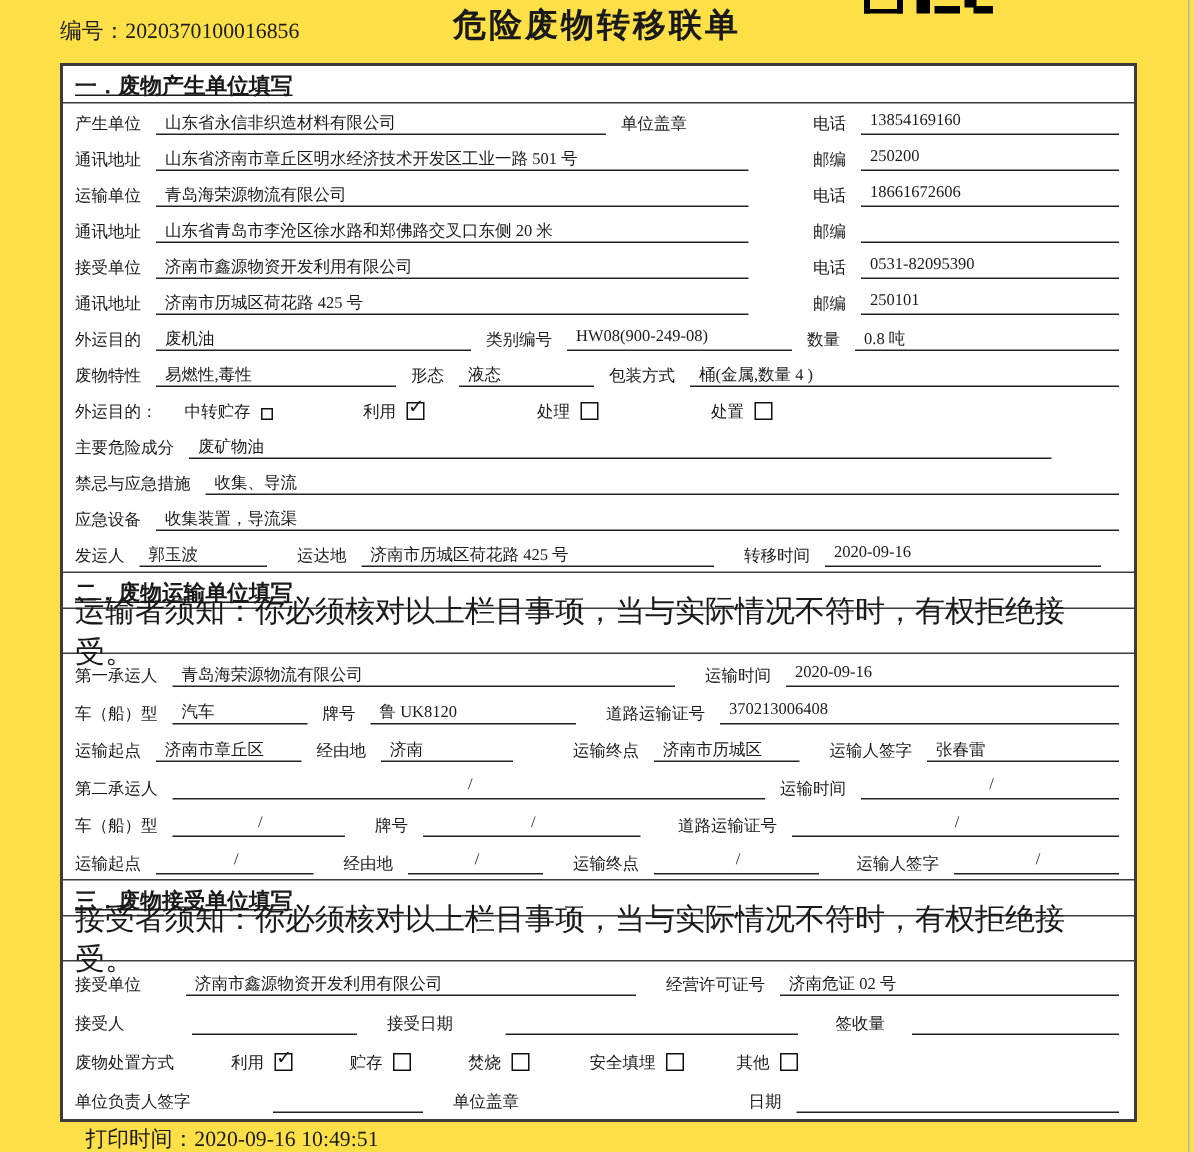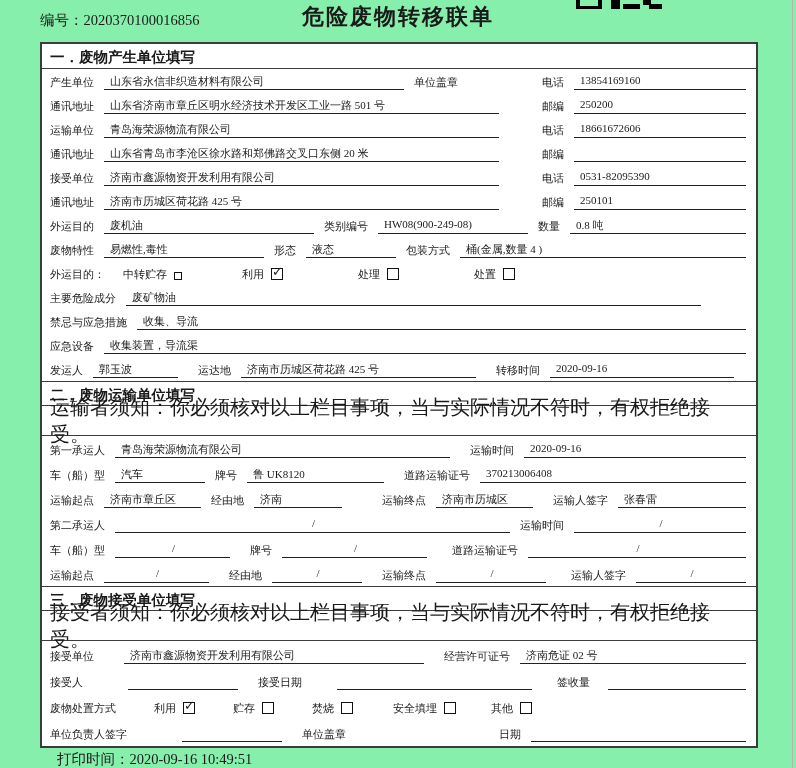--- a/index.html
+++ b/index.html
@@ -1,18 +1,18 @@
 <!DOCTYPE html>
 <html><head>
 <meta charset="utf-8">
 <style>
   * { margin:0; padding:0; box-sizing:border-box; }
   html,body { background:#e9e9e9; }
   .page {
-    position:relative; width:796px; height:768px; background:#86efac;
+    position:relative; width:796px; height:768px; background:#fde047;
     font-family:"Liberation Serif","DejaVu Serif",serif; color:#1a1a1a;
     overflow:hidden;
   }
   .edge { position:absolute; right:3px; top:0; bottom:0; width:1px; background:#b5b5b5; }
 
   
   .docnum { position:absolute; left:40px; top:11px; font-size:14.5px; white-space:nowrap; }
   .title  { position:absolute; left:0; right:0; top:2px; text-align:center;
             font-size:22px; font-weight:bold; letter-spacing:2px; }
   .qr { position:absolute; left:576px; top:0; height:10px; }
@@ -21,21 +21,21 @@
             border-left:4px solid #000; border-right:4px solid #000; border-bottom:3px solid #000; }
   .qr .q2 { left:35px; top:0; width:9px;  height:9px; }
   .qr .q3 { left:47px; top:4px; width:17px; height:5px; }
   .qr .q4 { left:67px; top:0;   width:8px;  height:5px; }
   .qr .q5 { left:73px; top:4px; width:13px; height:5px; }
 
   
   .form { position:absolute; left:40px; top:42px; width:718px; height:706px;
           border:2px solid #3c3c3c; background:#fff; }
   .sec { height:25px; font-size:14.5px; font-weight:bold; padding:4px 8px 0;
-         border-bottom:1px solid #3c3c3c; }
+         border-bottom:1px solid #3c3c3c;text-decoration:underline; }
   .bt  { border-top:1px solid #3c3c3c; }
   .notice { height:30px; display:flex; align-items:center; padding:0 8px;
             border-bottom:1px solid #3c3c3c; font-size:20px; }
 
   .row { display:flex; align-items:flex-end; padding:0 10px 3px 8px; font-size:11px; }
   .h24 { height:24px; } .h25 { height:25px; } .h26 { height:26px; }
   .lbl { white-space:nowrap; margin-right:10px; }
   .mid { margin-left:10px; }
   .f { border-bottom:1px solid #222; padding:0 4px 0 6px; white-space:nowrap;
        overflow:hidden; min-height:16px; }

